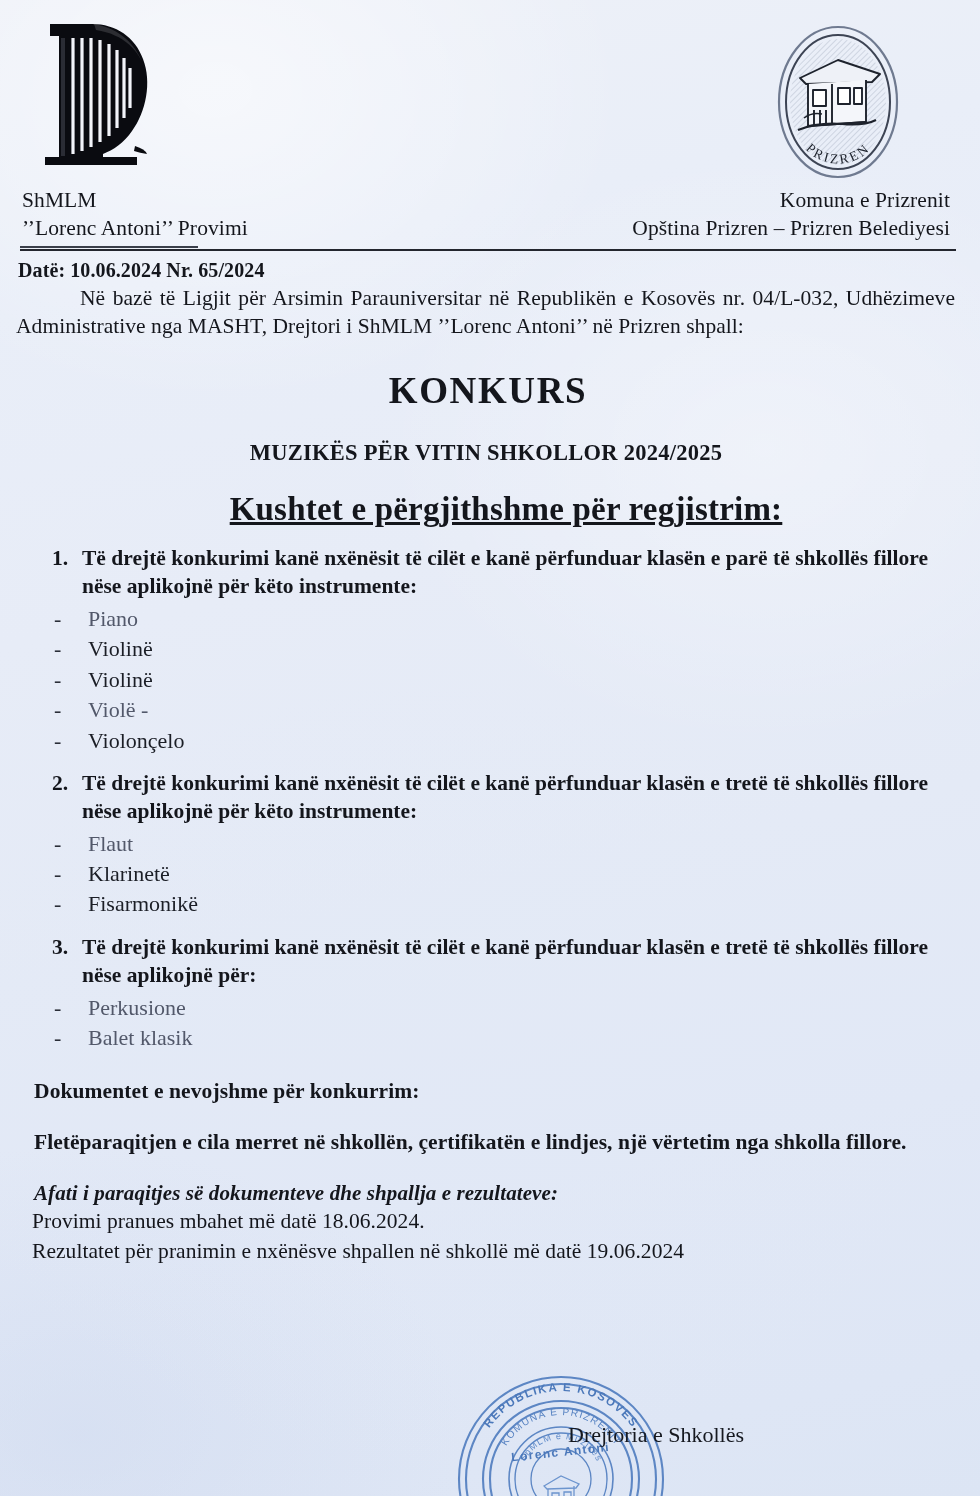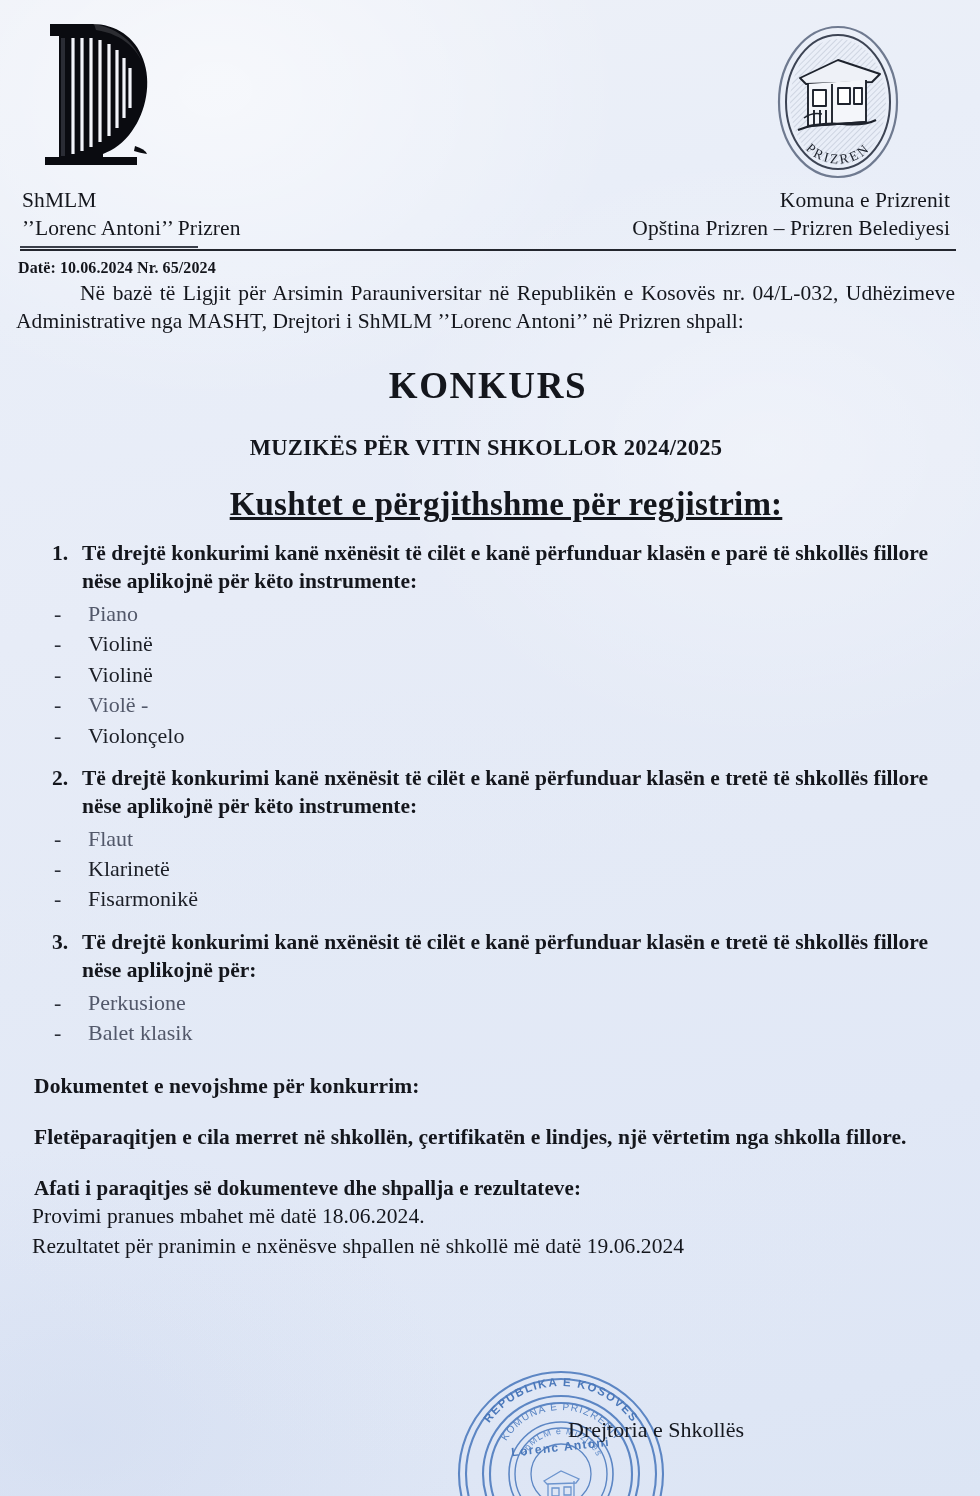--- a/index.html
+++ b/index.html
@@ -103,21 +103,21 @@
     left: 8px;
     top: 0px;
     width: 178px;
     height: 2px;
     background: #3a3f4a;
   }
 
   
   .dateline {
     font-weight: bold;
-    font-size: 16px;
+    font-size: 20px;
     margin: 4px 0 0 6px;
     letter-spacing: .1px;
   }
 
   
   .intro {
     font-size: 21.5px;
     line-height: 1.30;
     text-align: justify;
     text-align-last: left;
@@ -200,20 +200,21 @@
     letter-spacing: .1px;
   }
   .docs-line {
     font-weight: bold;
     font-size: 21.5px;
     margin: 26px 0 0 22px;
     letter-spacing: .05px;
   }
   .afati-head {
     font-weight: bold;
+    font-style: italic;
     font-size: 21px;
     margin: 26px 0 0 22px;
     letter-spacing: .1px;
   }
   .afati-line {
     font-size: 21.5px;
     line-height: 1.30;
     margin: 2px 0 0 20px;
     letter-spacing: .05px;
   }
@@ -313,21 +314,21 @@
           <text font-family="'Liberation Serif', serif" font-size="13.5" letter-spacing="2.4" fill="#1d222c">
             <textPath href="#prizArc" startOffset="50%" text-anchor="middle">PRIZREN</textPath>
           </text>
         </svg>
       </div>
     </div>
 
     <div class="org-row">
       <div class="org-left">
         <div>ShMLM</div>
-        <div>’’Lorenc Antoni’’ Prizren</div>
+        <div>’’Lorenc Antoni’’ Provimi</div>
       </div>
       <div class="org-right">
         <div>Komuna e Prizrenit</div>
         <div>Opština Prizren – Prizren Belediyesi</div>
       </div>
     </div>
 
     <div class="rule-group">
       <div class="rule-short"></div>
       <div class="rule-main"></div>

